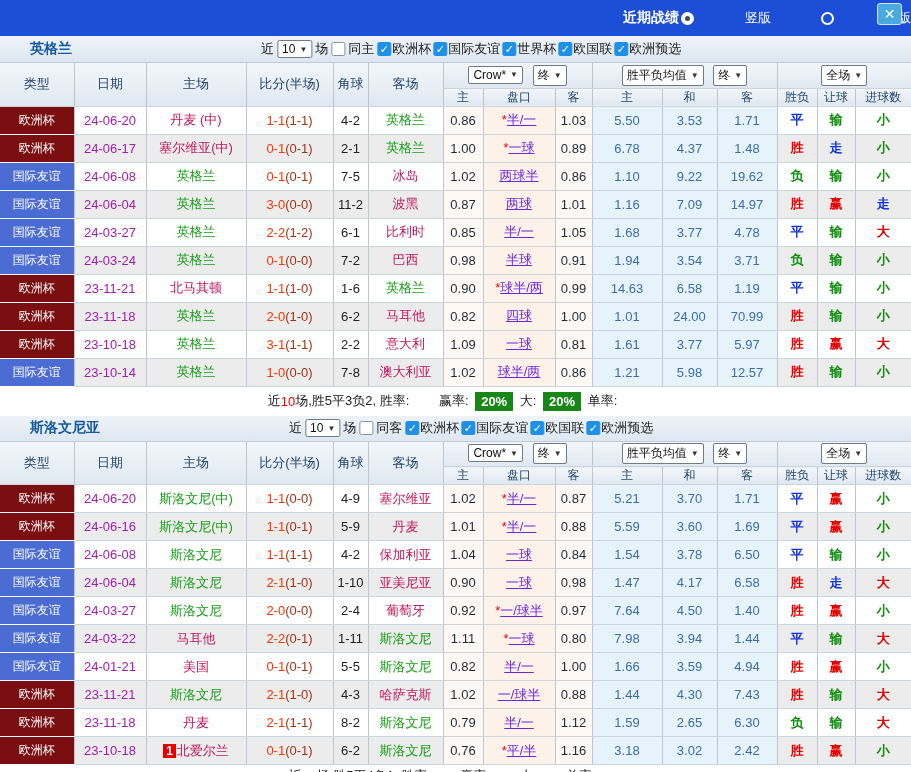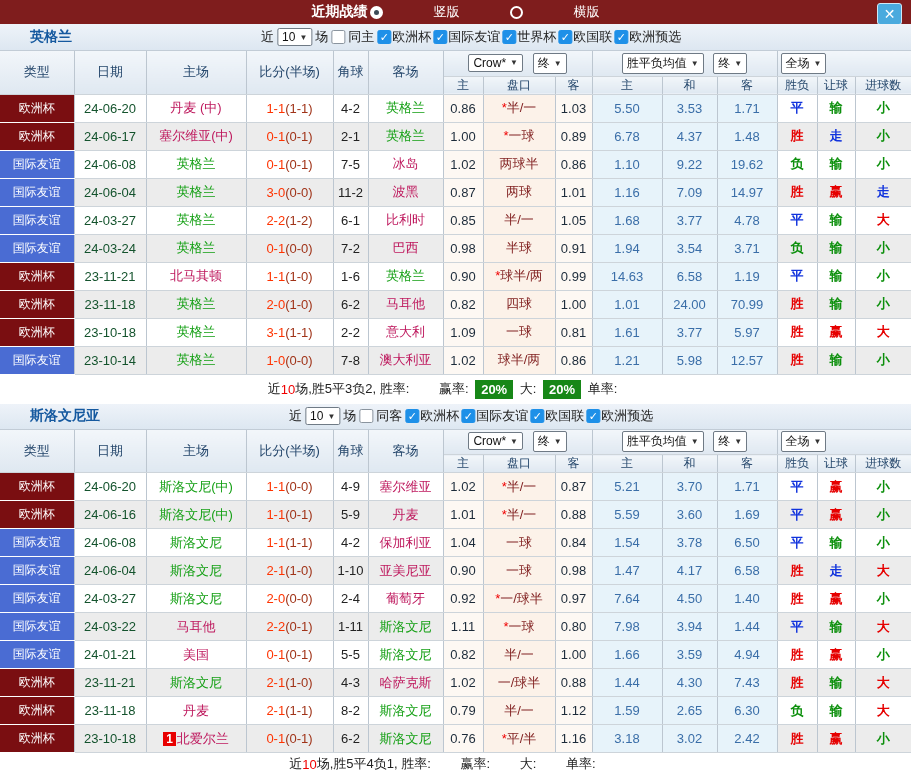--- a/index.html
+++ b/index.html
@@ -5,22 +5,22 @@
   * { box-sizing: border-box; margin: 0; padding: 0; }
   html,body { width: 911px; height: 772px; }
   body {
     font-family: "Liberation Sans", "DejaVu Sans", sans-serif;
     background: #fff; color: #222; overflow: hidden;
   }
   .app { width: 911px; height: 772px; position: relative; background: #fff; }
 
   
   .titlebar {
-    height: 24px; background: #7f1d1d; position: relative;
-    display: flex; align-items: center; justify-content: center;
+    height: 36px; background: #1d4ed8; position: relative;
+    display: flex; align-items: center; justify-content: flex-end;
   }
   .titlebar .title { color:#fff; font-weight:bold; font-size:14px; }
   .radio-group { display:flex; align-items:center; color:#fff; font-size:13px;gap:48px; }
   .radio { width:13px; height:13px; border-radius:50%; display:inline-block; margin:0 3px 0 2px; }
   .radio.sel { background:#fff; border:2px solid #fff; position:relative; }
   .radio.sel::after { content:""; position:absolute; left:2px; top:2px; width:5px; height:5px; border-radius:50%; background:#3c4b57; }
   .radio.unsel { border:2px solid #fff; background:transparent; }
   .close-btn {
     position:absolute; right:9px; top:3px; width:25px; height:22px;
     background:#4aaade; border:1px solid #cfe8f6; border-radius:3px;
@@ -57,36 +57,36 @@
   
   table { border-collapse: collapse; table-layout: fixed; width: 911px; font-size: 13px; }
   th, td { border-right:1px solid #bcc6d0; border-bottom:1px solid #cdd4da; text-align:center; overflow:hidden; white-space:nowrap; }
   th:last-child, td:last-child { border-right:none; }
   thead th { background: linear-gradient(#f2f6fa,#dfe8f1); color:#24466b; font-weight:normal; font-size:13px; }
   tr.hrow1 th { height:25px; }
   tr.hrow2 th { height:15px; font-size:12px; }
   thead th[rowspan] { height:40px; }
   .ddcell { vertical-align:middle; }
   .ddcell .select { margin:0 3px; }
-  .ddcell.right-grp { text-align:left;margin-left:46px; }
+  .ddcell.right-grp { text-align:center;margin-left:46px; }
 
   tbody td { height:28px; background:#fff; }
   tbody tr.alt td { background:#ececec; }
   td.type { color:#fff; font-size:12px; border-bottom:1px solid #fff; }
   td.type.cup { background:#7a0e11; }
   td.type.friendly { background:#4a6cd3; }
-  td.date { color:#14532d; }
+  td.date { color:#a21caf; }
   .team { color:#be185d; }
   .team.green { color:#15a015; }
   .numbadge { background:#e80000; color:#fff; font-weight:bold; padding:0 3px; margin-right:1px; font-size:12px; }
   .score { color:#ff3300; }
   .half { color:#a03318; }
   td.odds { background:#fdf8f3 !important; color:#1c2b3a; }
   td.handicap { background:#fcf2e9 !important; }
-  .hcap { color:#7f1d1d; }
+  .hcap { color:#6d28d9;text-decoration:underline; }
   .star { color:#f00000; }
   td.avg { background:#e7f3fa !important; color:#3a6ea8;margin-top:36px; }
   td.res { font-weight:bold; font-size:13px; }
   .c-red { color:#e60000; }
   .c-blue { color:#1133dd; }
   .c-green { color:#0b8f0b; }
 
   
   .summary {
     height:29px; display:flex; align-items:center; justify-content:center;

